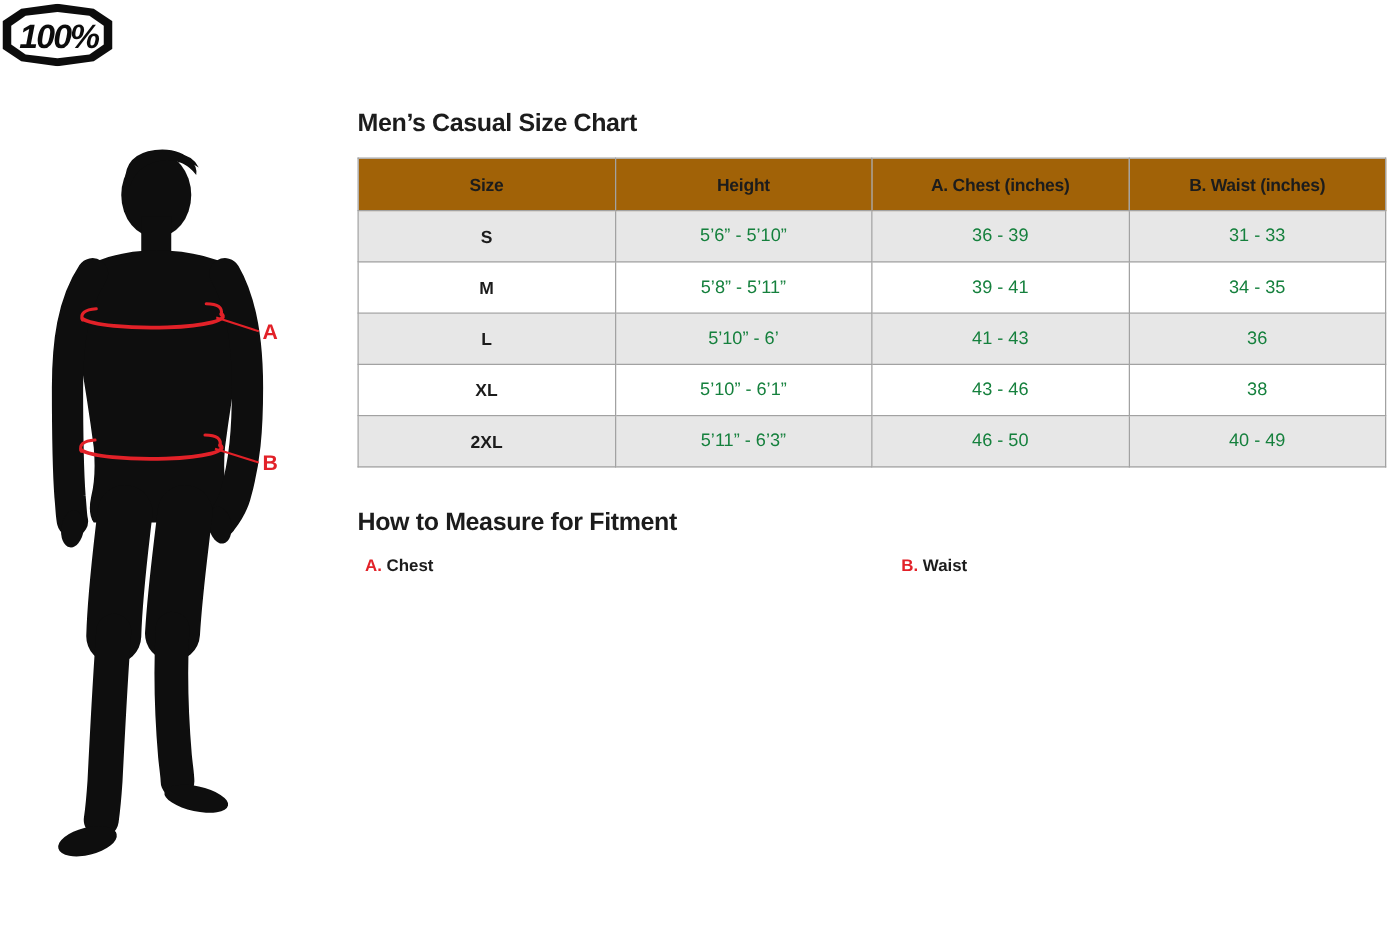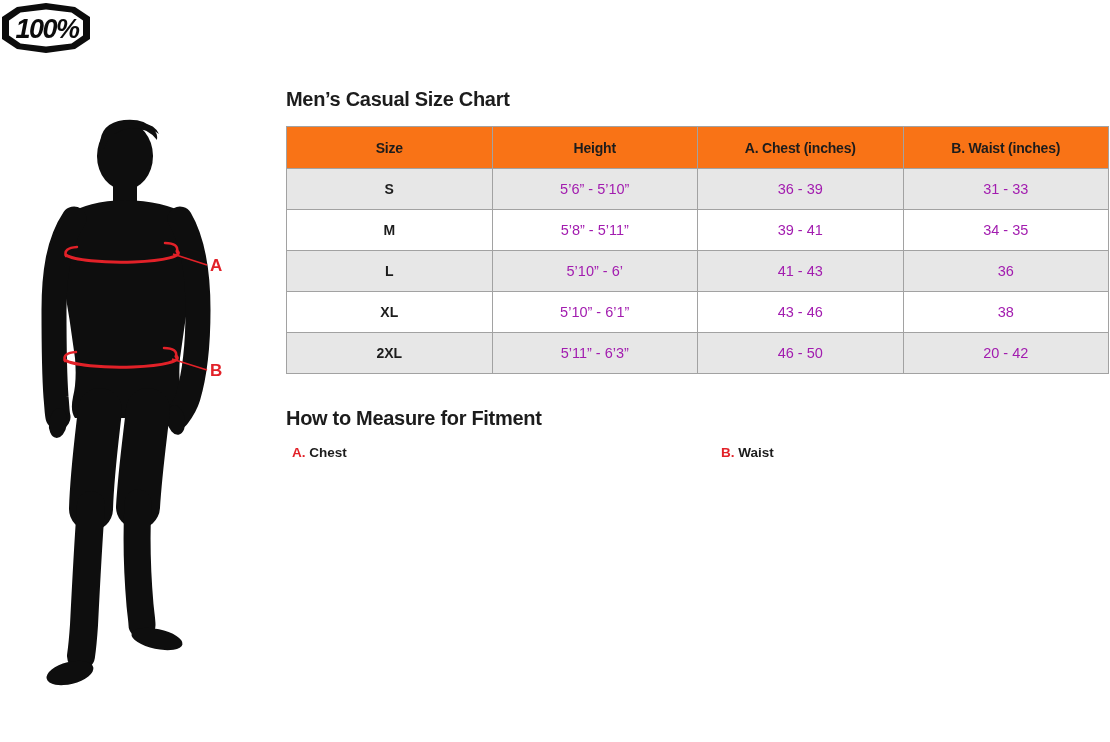--- a/index.html
+++ b/index.html
@@ -71,31 +71,31 @@
     width: 823px;
     border-collapse: collapse;
     table-layout: fixed;
   }
   .size-table th, .size-table td {
     border: 1px solid #a2a2a2;
     text-align: center;
     vertical-align: middle;
   }
   .size-table th {
-    background: #f97316;
+    background: #a16207;
     height: 42px;
     font-size: 14px;
     font-weight: 700;
     color: #1c1c1c;
     letter-spacing: -0.2px;
   }
   .size-table td {
     height: 41px;
     font-size: 14.5px;
-    color: #a21caf;
+    color: #15803d;
     background: #ffffff;
   }
   .size-table td:first-child { font-weight: 700; font-size: 14px; color: #1c1c1c; }
   .size-table tbody tr:nth-child(odd) td { background: #e7e7e7; }
 
   .measure-heading {
     margin-top: 33px;
     font-size: 20px;
     font-weight: 700;
     letter-spacing: -0.3px;
@@ -221,21 +221,21 @@
         <tr>
           <td>XL</td>
           <td>5’10” - 6’1”</td>
           <td>43 - 46</td>
           <td>38</td>
         </tr>
         <tr>
           <td>2XL</td>
           <td>5’11” - 6’3”</td>
           <td>46 - 50</td>
-          <td>20 - 42</td>
+          <td>40 - 49</td>
         </tr>
       </tbody>
     </table>
 
     <h2 class="measure-heading">How to Measure for Fitment</h2>
 
     <div class="measure-cols">
       <div class="measure-item chest">
         <h3><span class="letter">A.</span> <span>Chest</span></h3>
       </div>

